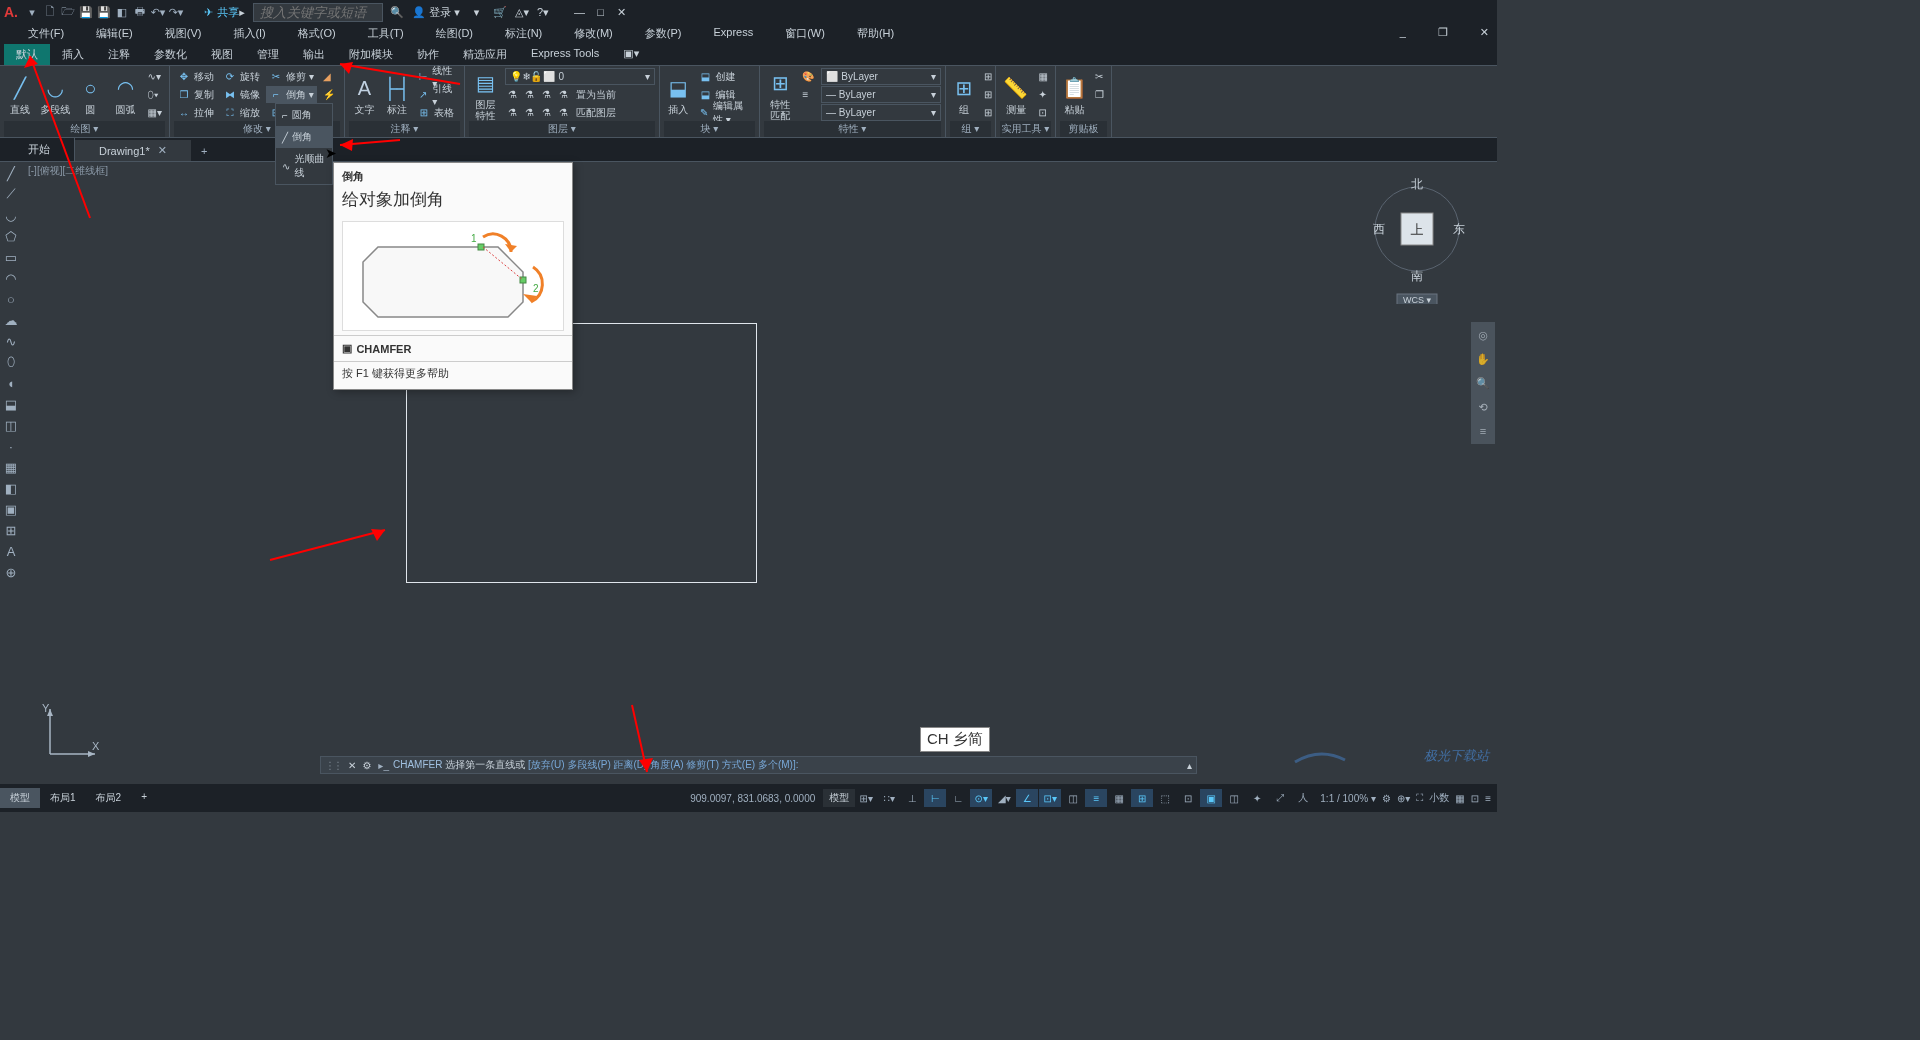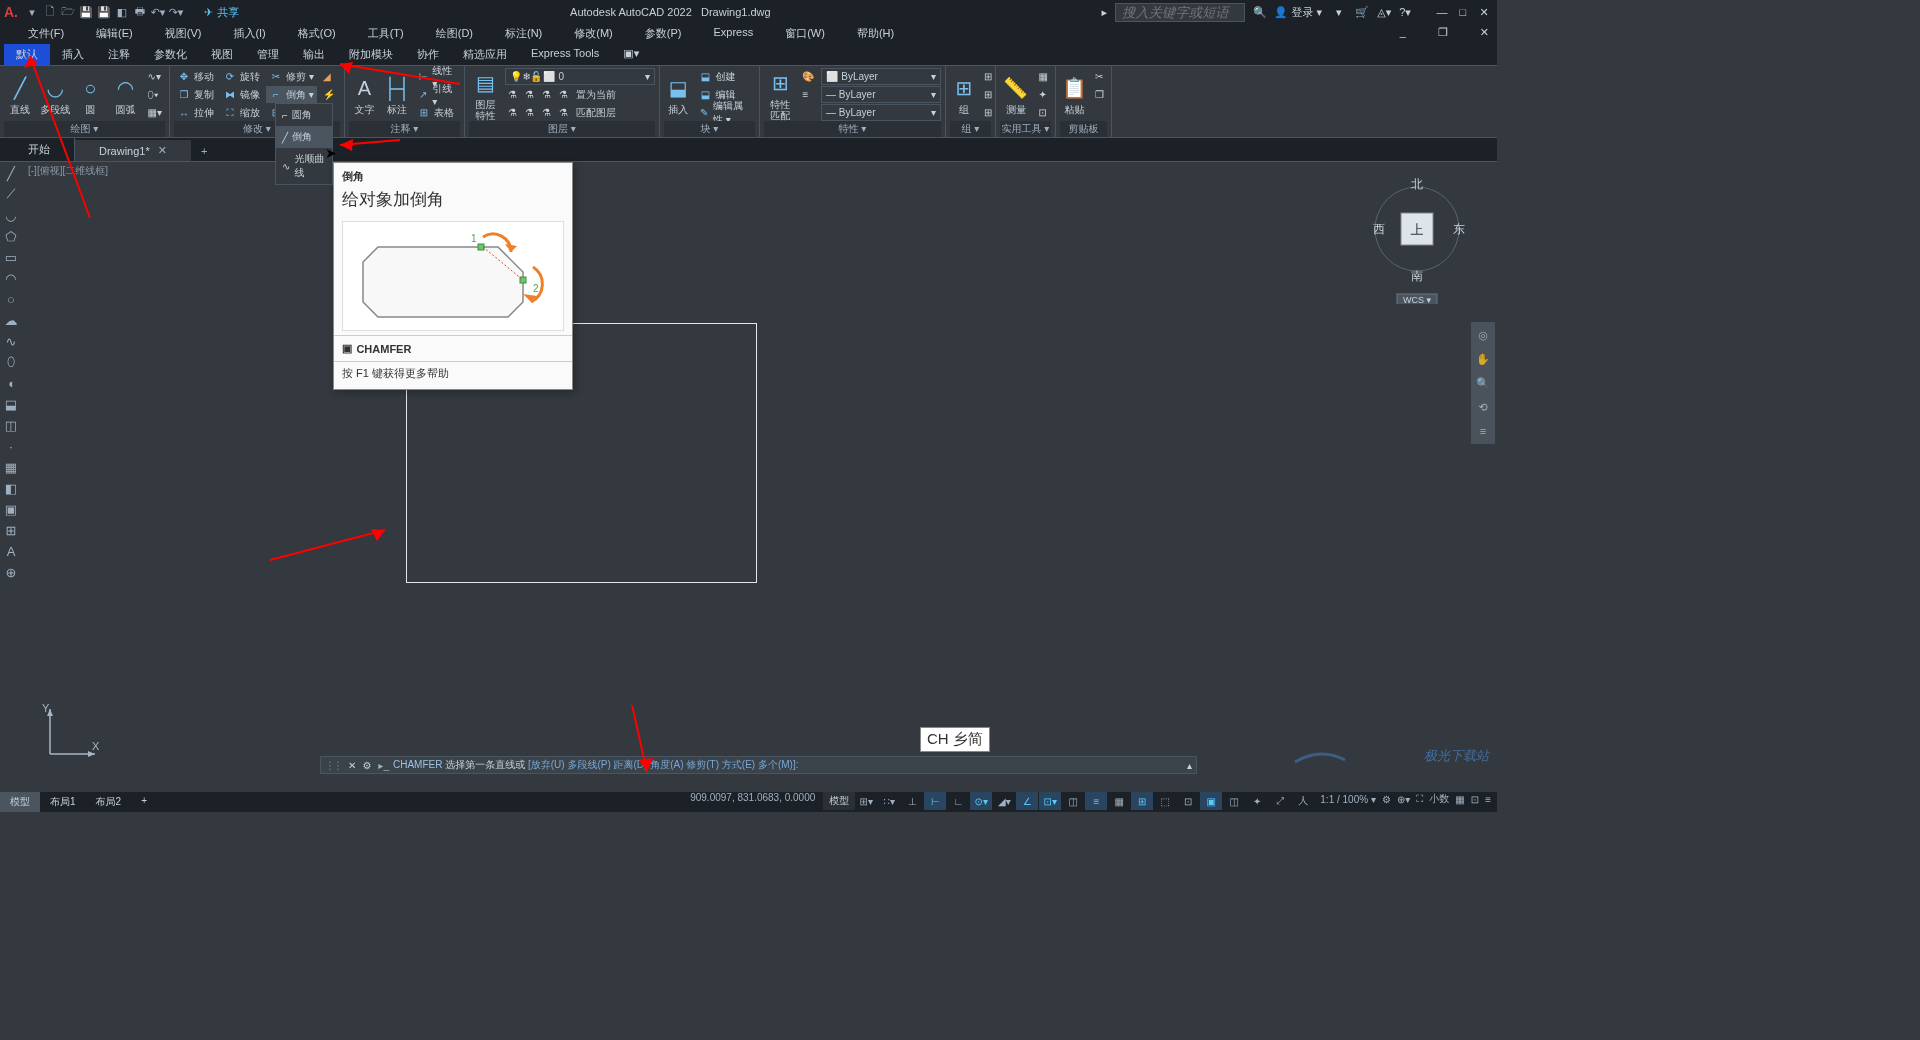--- a/index.html
+++ b/index.html
@@ -17,21 +17,21 @@
 .titlebar .login { color: #c8d1d9; display:flex; align-items:center; gap:3px;}
 .titlebar .winbtns span { width: 18px; display: inline-block; text-align: center; cursor: pointer; }
 
 
 .menubar { height: 20px; background: #1c2127; display: flex; padding-left: 20px; gap: 16px; }
 .menubar span { padding: 2px 8px; color: #c8d1d9; cursor: pointer; }
 
 
 .ribbontabs { height: 22px; background: #1c2127; display: flex; padding-left: 4px; gap: 0; border-bottom: 1px solid #4a5560; }
 .ribbontabs span { padding: 3px 12px; color: #c8d1d9; cursor: pointer; }
-.ribbontabs span.active { background: #1d4ed8; }
+.ribbontabs span.active { background: #0f766e; }
 
 
 .ribbon { height: 72px; background: #33393f; display: flex; border-bottom: 1px solid #4a5560; }
 .panel { border-right: 1px solid #4a5560; padding: 2px 4px 0 4px; display: flex; flex-direction: column; position: relative; }
 .panel .body { flex: 1; display: flex; gap: 3px; }
 .panel .title { text-align: center; font-size: 10px; color: #a0b0c0; padding: 1px 0; background: #2a3036; }
 .bigbtn { display: flex; flex-direction: column; align-items: center; justify-content: center; width: 34px; gap: 2px; cursor: pointer; }
 .bigbtn .ico { width: 28px; height: 28px; display: flex; align-items: center; justify-content: center; font-size: 20px; color: #78c0f0; }
 .bigbtn .lbl { font-size: 10px; text-align: center; line-height: 1.1; }
 .smallcol { display: flex; flex-direction: column; gap: 1px; justify-content: flex-start; }
@@ -79,21 +79,21 @@
 
 .cmdbox { position: absolute; bottom: 0; left: 320px; right: 300px; height: 18px; background: #3a424a; border: 1px solid #4a5560; display: flex; align-items: center; padding: 0 4px; font-size: 10px; }
 .cmdbox .handle { color: #7a8590; margin-right: 4px; letter-spacing:-2px;}
 .cmdbox .caret { color: #a0b0c0; margin: 0 4px; }
 .cmdbox .cmdtext { color: #c8d1d9; }
 .cmdbox .cmdtext .cmd { color: #a0c0e0; }
 .cmdbox .cmdtext .opt { color: #78a8d8; }
 .chinput { position: absolute; bottom: 22px; left: 920px; background: #fff; color: #333; border: 1px solid #888; padding: 2px 6px; z-index: 6; font-size:15px;}
 
 
-.statusbar { position: absolute; bottom: 0; left: 0; right: 0; height: 20px; background: #1c2127; display: flex; align-items: flex-start; font-size: 10px; }
+.statusbar { position: absolute; bottom: 0; left: 0; right: 0; height: 28px; background: #1c2127; display: flex; align-items: center; font-size: 10px; }
 .statusbar .modeltabs { display: flex; }
 .statusbar .modeltabs span { padding: 3px 10px; cursor: pointer; }
 .statusbar .modeltabs span.active { background: #4a5560; }
 .statusbar .spacer { flex: 1; }
 .statusbar .coords { color: #a0b0c0; padding: 0 8px; }
 .statusbar .icons { display: flex; gap: 1px; }
 .statusbar .icons span { width: 22px; height: 18px; display: flex; align-items: center; justify-content: center; color: #a0b0c0; cursor: pointer; }
 .statusbar .icons span.on { color: #5ac8fa; background:#2a4560;}
 .statusbar .end { display: flex; align-items: center; gap: 6px; padding: 0 6px; color: #a0b0c0; }
 </style>
@@ -109,23 +109,20 @@
     <span>💾</span>
     <span>💾</span>
     <span>◧</span>
     <span>🖶</span>
     <span>↶▾</span>
     <span>↷▾</span>
   </div>
   <div class="share">
     <span>✈</span>
     <span>共享</span>
-  </div>
-  <div class="center">
-    <span>Autodesk AutoCAD 2022</span>&nbsp;&nbsp;&nbsp;<span>Drawing1.dwg</span>
   </div>
   <div class="right">
     <span>▸</span>
     <input class="search" placeholder="搜入关键字或短语" style="">
     <span>🔍</span>
     <span class="login">
         <span>👤</span>
         <span>登录</span>
         <span>▾</span>
       </span>

